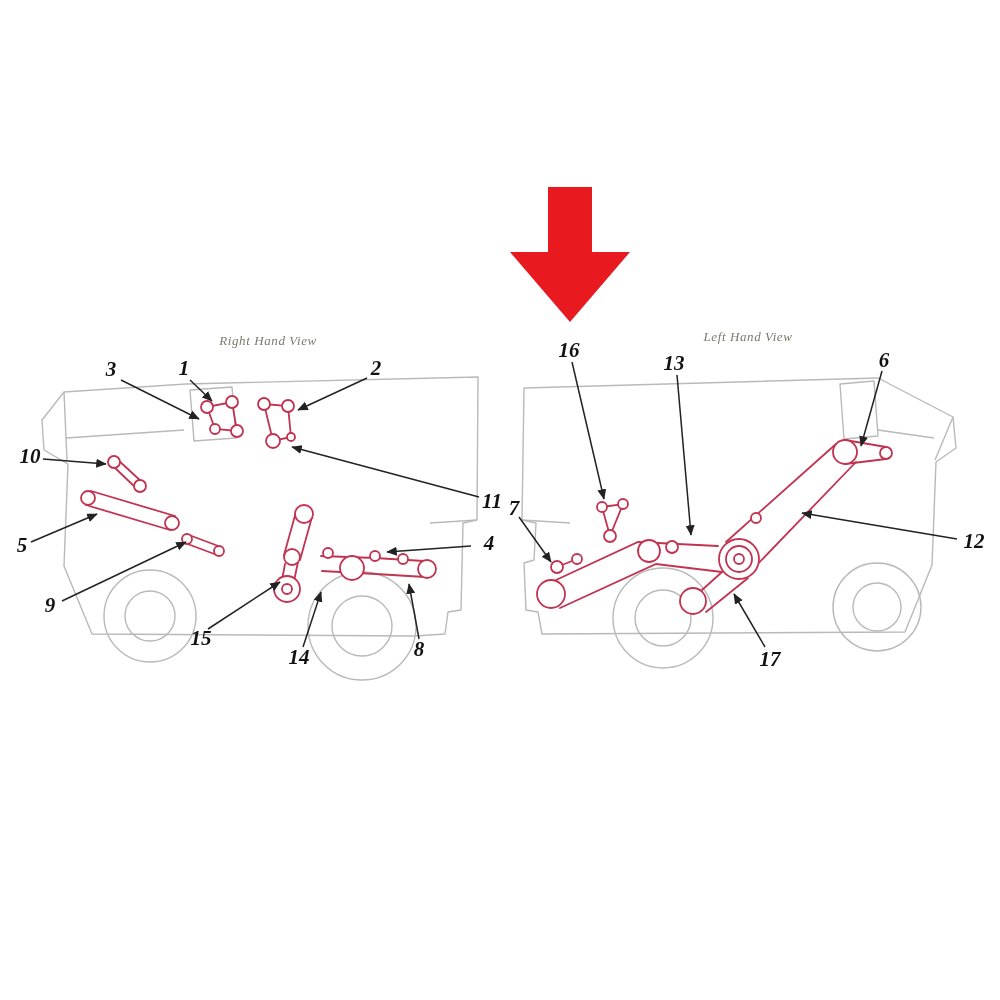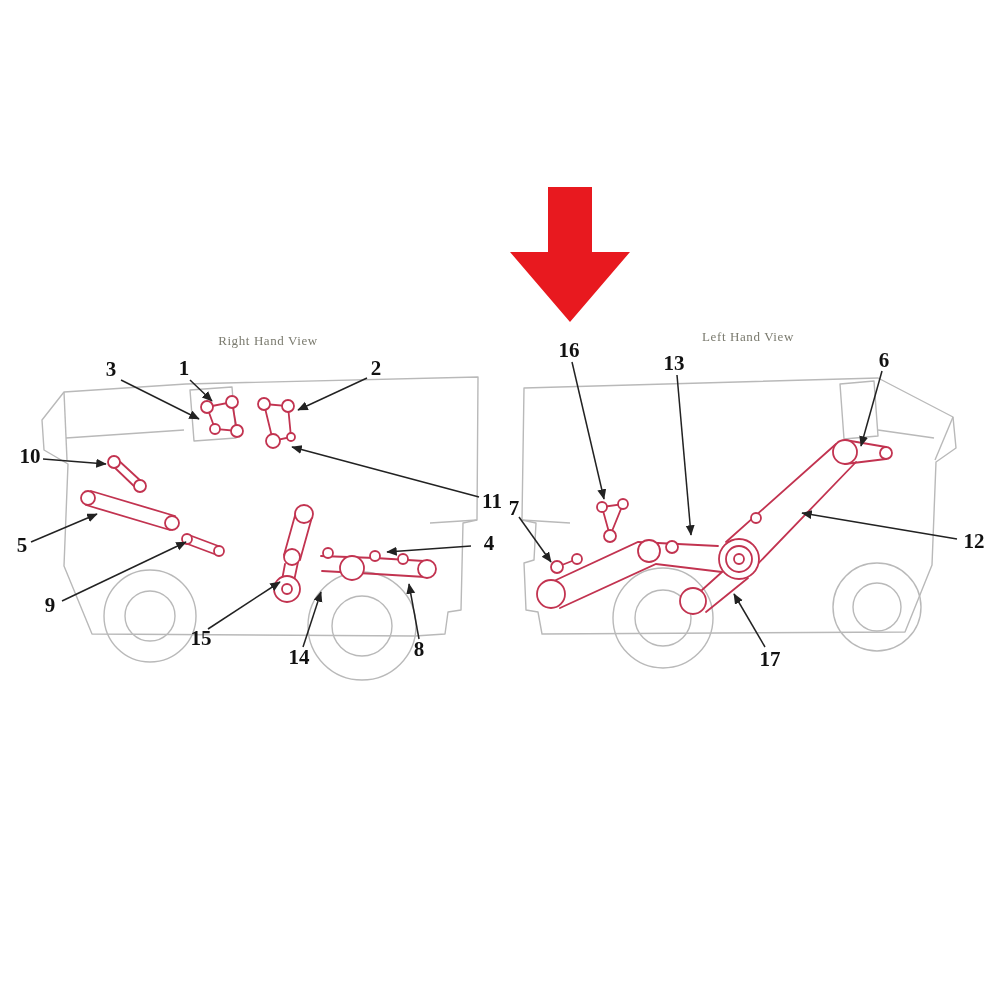--- a/index.html
+++ b/index.html
@@ -1,17 +1,17 @@
 <!DOCTYPE html>
 <html style="--arrow-red: #e8191f; --part-red: #c23350; --outline-gray: #b9b9b9; --label-black: #111111; --leader-black: #222222; --title-gray: #7a7a6e;"><head>
 <meta charset="utf-8">
 <style>
   html,body{margin:0;padding:0;background:#fff;}
   .canvas{position:relative;width:1000px;height:1000px;background:#fff;overflow:hidden;
-          font-family:"Liberation Serif",serif;}
+          font-family:"Liberation Serif",serif;font-style:italic;}
   svg{display:block;}
   .view-title{font-family:"Liberation Serif",serif;font-size:13px;letter-spacing:.6px;
               fill:var(--title-gray,#7a7a6e);}
   .callout{font-family:"Liberation Serif",serif;font-size:21px;font-weight:bold;
            fill:var(--label-black,#111);}
   .outline{stroke:var(--outline-gray,#b9b9b9);fill:none;stroke-width:1.4;stroke-linejoin:round;}
   .part{stroke:var(--part-red,#c23350);fill:#fff;stroke-width:1.8;}
   .part-line{stroke:var(--part-red,#c23350);fill:none;stroke-width:1.8;stroke-linecap:round;}
   .leader{stroke:var(--leader-black,#222);stroke-width:1.5;fill:none;}
   .arrow{fill:var(--arrow-red,#e8191f);}

